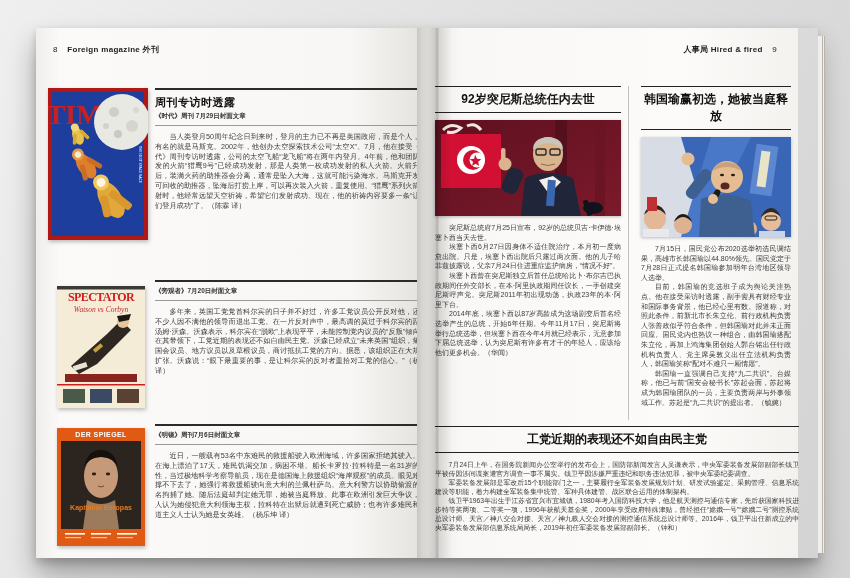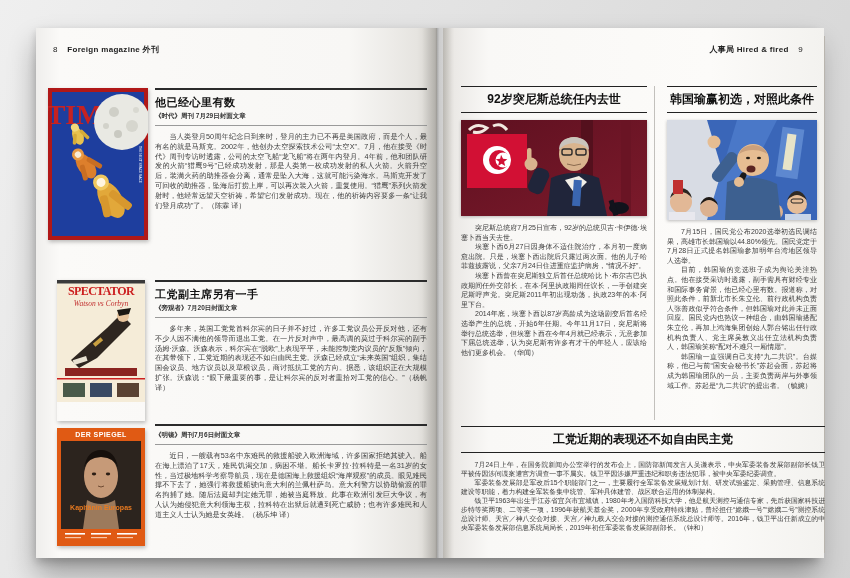--- a/index.html
+++ b/index.html
@@ -4,21 +4,21 @@
 <style>
   html,body{margin:0;padding:0;width:850px;height:578px;overflow:hidden;
     font-family:"Liberation Sans","DejaVu Sans",sans-serif;}
   .scene{position:relative;width:850px;height:578px;
     background:linear-gradient(115deg,#efefef 0%,#e3e3e3 40%,#d2d2d2 100%);padding-left:18px;}
   .spread{position:absolute;left:36px;top:28px;width:782px;height:530px;
     box-shadow:0 16px 26px rgba(0,0,0,.32),0 4px 8px rgba(0,0,0,.18);}
   .page{position:absolute;top:0;height:530px;}
   .page-left{left:0;width:401px;
     background:linear-gradient(to right,#efeeec 0%,#fbfaf8 6%,#f8f7f5 78%,#e6e4e0 95%,#cfccc6 100%);}
-  .page-right{left:407px;width:381px;
+  .page-right{left:381px;width:381px;
     background:linear-gradient(to right,#c9c6c0 0%,#ebe9e6 3%,#f9f8f6 12%,#fcfbf9 70%,#f3f2ef 100%);text-decoration:underline;}
   .edge-stack{position:absolute;right:-7px;top:8px;bottom:5px;width:7px;
     background:repeating-linear-gradient(to right,#f1efeb 0 1.6px,#b9b5ae 1.6px 2.3px);}
   .pg-header{position:absolute;top:16px;font-size:8px;font-weight:bold;color:#222;letter-spacing:.3px;}
   .pg-header .num{margin:0 7px;font-weight:normal;}
   
   .larticle{position:absolute;left:119px;width:272px;}
   .rule-top{border-top:2px solid #2b2b2b;margin-bottom:5px;}
   .larticle h3{margin:0 0 2px 0;font-size:11px;color:#111;letter-spacing:.5px;}
   .source{font-size:6.5px;font-weight:bold;color:#333;margin-bottom:4px;}
@@ -89,21 +89,21 @@
             <g transform="rotate(-20 30 48)">
               <ellipse cx="30" cy="48" rx="5.5" ry="9" fill="#e8c24e"></ellipse>
               <circle cx="30" cy="39" r="4" fill="#f2d87a"></circle>
               <rect x="24" y="44" width="3.5" height="11" rx="1.5" fill="#d5ab38" transform="rotate(24 25 50)"></rect>
               <rect x="35" y="43" width="3.5" height="12" rx="1.5" fill="#d5ab38" transform="rotate(-26 36 49)"></rect>
             </g>
           </g>
         </svg>
       </div>
 
-      <div class="cover" style="left:21px;top:252px;width:88px;height:141px;">
+      <div class="cover" style="left:21px;top:258px;width:88px;height:122px;">
         <svg width="88" height="122" viewBox="0 0 88 122">
           <rect width="88" height="122" fill="#f5ecd8"></rect>
           <rect width="88" height="3.5" fill="#3a3a3a"></rect>
           <text x="44" y="15" font-family="Liberation Serif,serif" font-weight="bold" font-size="12" fill="#cc2020" text-anchor="middle" letter-spacing="-0.6">SPECTATOR</text>
           <text x="44" y="26" font-family="Liberation Serif,serif" font-size="7.5" fill="#c23030" text-anchor="middle" font-style="italic">Watson vs Corbyn</text>
           <g>
             <rect x="8" y="88" width="72" height="8" fill="#8a2420"></rect>
             <path d="M64 34 L74 44 L40 78 L22 88 L14 80 L50 48 Z" fill="#2e2620"></path>
             <circle cx="66" cy="36" r="6" fill="#e8c49c"></circle>
             <path d="M60 30 L74 28 L72 34 L62 36 Z" fill="#1d1812"></path>
@@ -139,31 +139,30 @@
             <rect x="60" y="105" width="20" height="1.6" fill="#ffffff"></rect>
             <rect x="8" y="109" width="16" height="1.2" fill="#f8c8a8"></rect>
             <rect x="34" y="109" width="16" height="1.2" fill="#f8c8a8"></rect>
             <rect x="60" y="109" width="16" height="1.2" fill="#f8c8a8"></rect>
           </g>
         </svg>
       </div>
 
       <div class="larticle" style="top:60px;">
         <div class="rule-top"></div>
-        <h3>他已经心里有数</h3>
+        <h3>周刊专访时透露</h3>
         <div class="source">《时代》周刊 7月29日封面文章</div>
         <div class="rule-thin"></div>
         <div class="body">
             <p>当人类登月50周年纪念日到来时，登月的主力已不再是美国政府，而是个人，最有名的就是马斯克。2002年，他创办太空探索技术公司“太空X”。7月，他在接受《时代》周刊专访时透露，公司的太空飞船“龙飞船”将在两年内登月。4年前，他和团队研发的火箭“猎鹰9号”已经成功发射，那是人类第一枚成功发射的私人火箭。火箭升空后，装满火药的助推器会分离，通常是坠入大海，这就可能污染海水。马斯克开发了可回收的助推器，坠海后打捞上岸，可以再次装入火箭，重复使用。“猎鹰”系列火箭发射时，他经常远望天空祈祷，希望它们发射成功。现在，他的祈祷内容要多一条“让我们登月成功”了。（陈霖 译）</p>
           </div>
       </div>
 
       <div class="larticle" style="top:252px;">
         <div class="rule-top"></div>
-        <h3>工党副主席另有一手</h3>
         <div class="source">《旁观者》7月20日封面文章</div>
         <div class="rule-thin"></div>
         <div class="body">
             <p>多年来，英国工党党首科尔宾的日子并不好过，许多工党议员公开反对他，还有不少人因不满他的领导而退出工党。在一片反对声中，最高调的莫过于科尔宾的副手汤姆·沃森。沃森表示，科尔宾在“脱欧”上表现平平，未能控制党内议员的“反叛”倾向，在其带领下，工党近期的表现还不如自由民主党。沃森已经成立“未来英国”组织，集结国会议员、地方议员以及草根议员，商讨抵抗工党的方向。据悉，该组织正在大规模扩张。沃森说：“眼下最重要的事，是让科尔宾的反对者重拾对工党的信心。”（杨帆 译）</p>
           </div>
       </div>
 
       <div class="larticle" style="top:396px;">
         <div class="rule-top"></div>
         <div class="source">《明镜》周刊7月6日封面文章</div>
@@ -227,21 +226,21 @@
         </div>
         <div class="rbody">
             <p>突尼斯总统府7月25日宣布，92岁的总统贝吉·卡伊德·埃塞卜西当天去世。</p>
             <p>埃塞卜西6月27日因身体不适住院治疗，本月初一度病愈出院。只是，埃塞卜西出院后只露过两次面。他的儿子哈菲兹披露说，父亲7月24日住进重症监护病房，“情况不好”。</p>
             <p>埃塞卜西曾在突尼斯独立后首任总统哈比卜·布尔吉巴执政期间任外交部长，在本·阿里执政期间任议长，一手创建突尼斯呼声党。突尼斯2011年初出现动荡，执政23年的本·阿里下台。</p>
             <p>2014年底，埃塞卜西以87岁高龄成为这场剧变后首名经选举产生的总统，开始6年任期。今年11月17日，突尼斯将举行总统选举，但埃塞卜西在今年4月就已经表示，无意参加下届总统选举，认为突尼斯有许多有才干的年轻人，应该给他们更多机会。（华闻）</p>
           </div>
       </div>
 
       <div class="rcol col-b">
-        <div class="rtitle">韩国瑜赢初选，对照此条件</div>
+        <div class="rtitle">韩国瑜赢初选，她被当庭释放</div>
         <div class="photo">
           <svg width="150" height="100" viewBox="0 0 150 100">
             <rect width="150" height="100" fill="#d8dce4"></rect>
             <polygon points="40,0 150,0 150,100 70,100" fill="#3a66b8"></polygon>
             <polygon points="70,0 110,0 60,100 40,100" fill="#4a78c8"></polygon>
             <rect x="112" y="8" width="22" height="50" fill="#5d88d0" transform="rotate(8 123 33)"></rect>
             <rect x="118" y="14" width="9" height="36" fill="#e8e4c8" transform="rotate(8 122 32)"></rect>
             <g>
               <circle cx="14" cy="82" r="11" fill="#e2b896"></circle>
               <path d="M3 78 Q6 68 14 68 Q22 68 25 78 Q20 72 14 72 Q8 72 3 78 Z" fill="#2c2620"></path>

